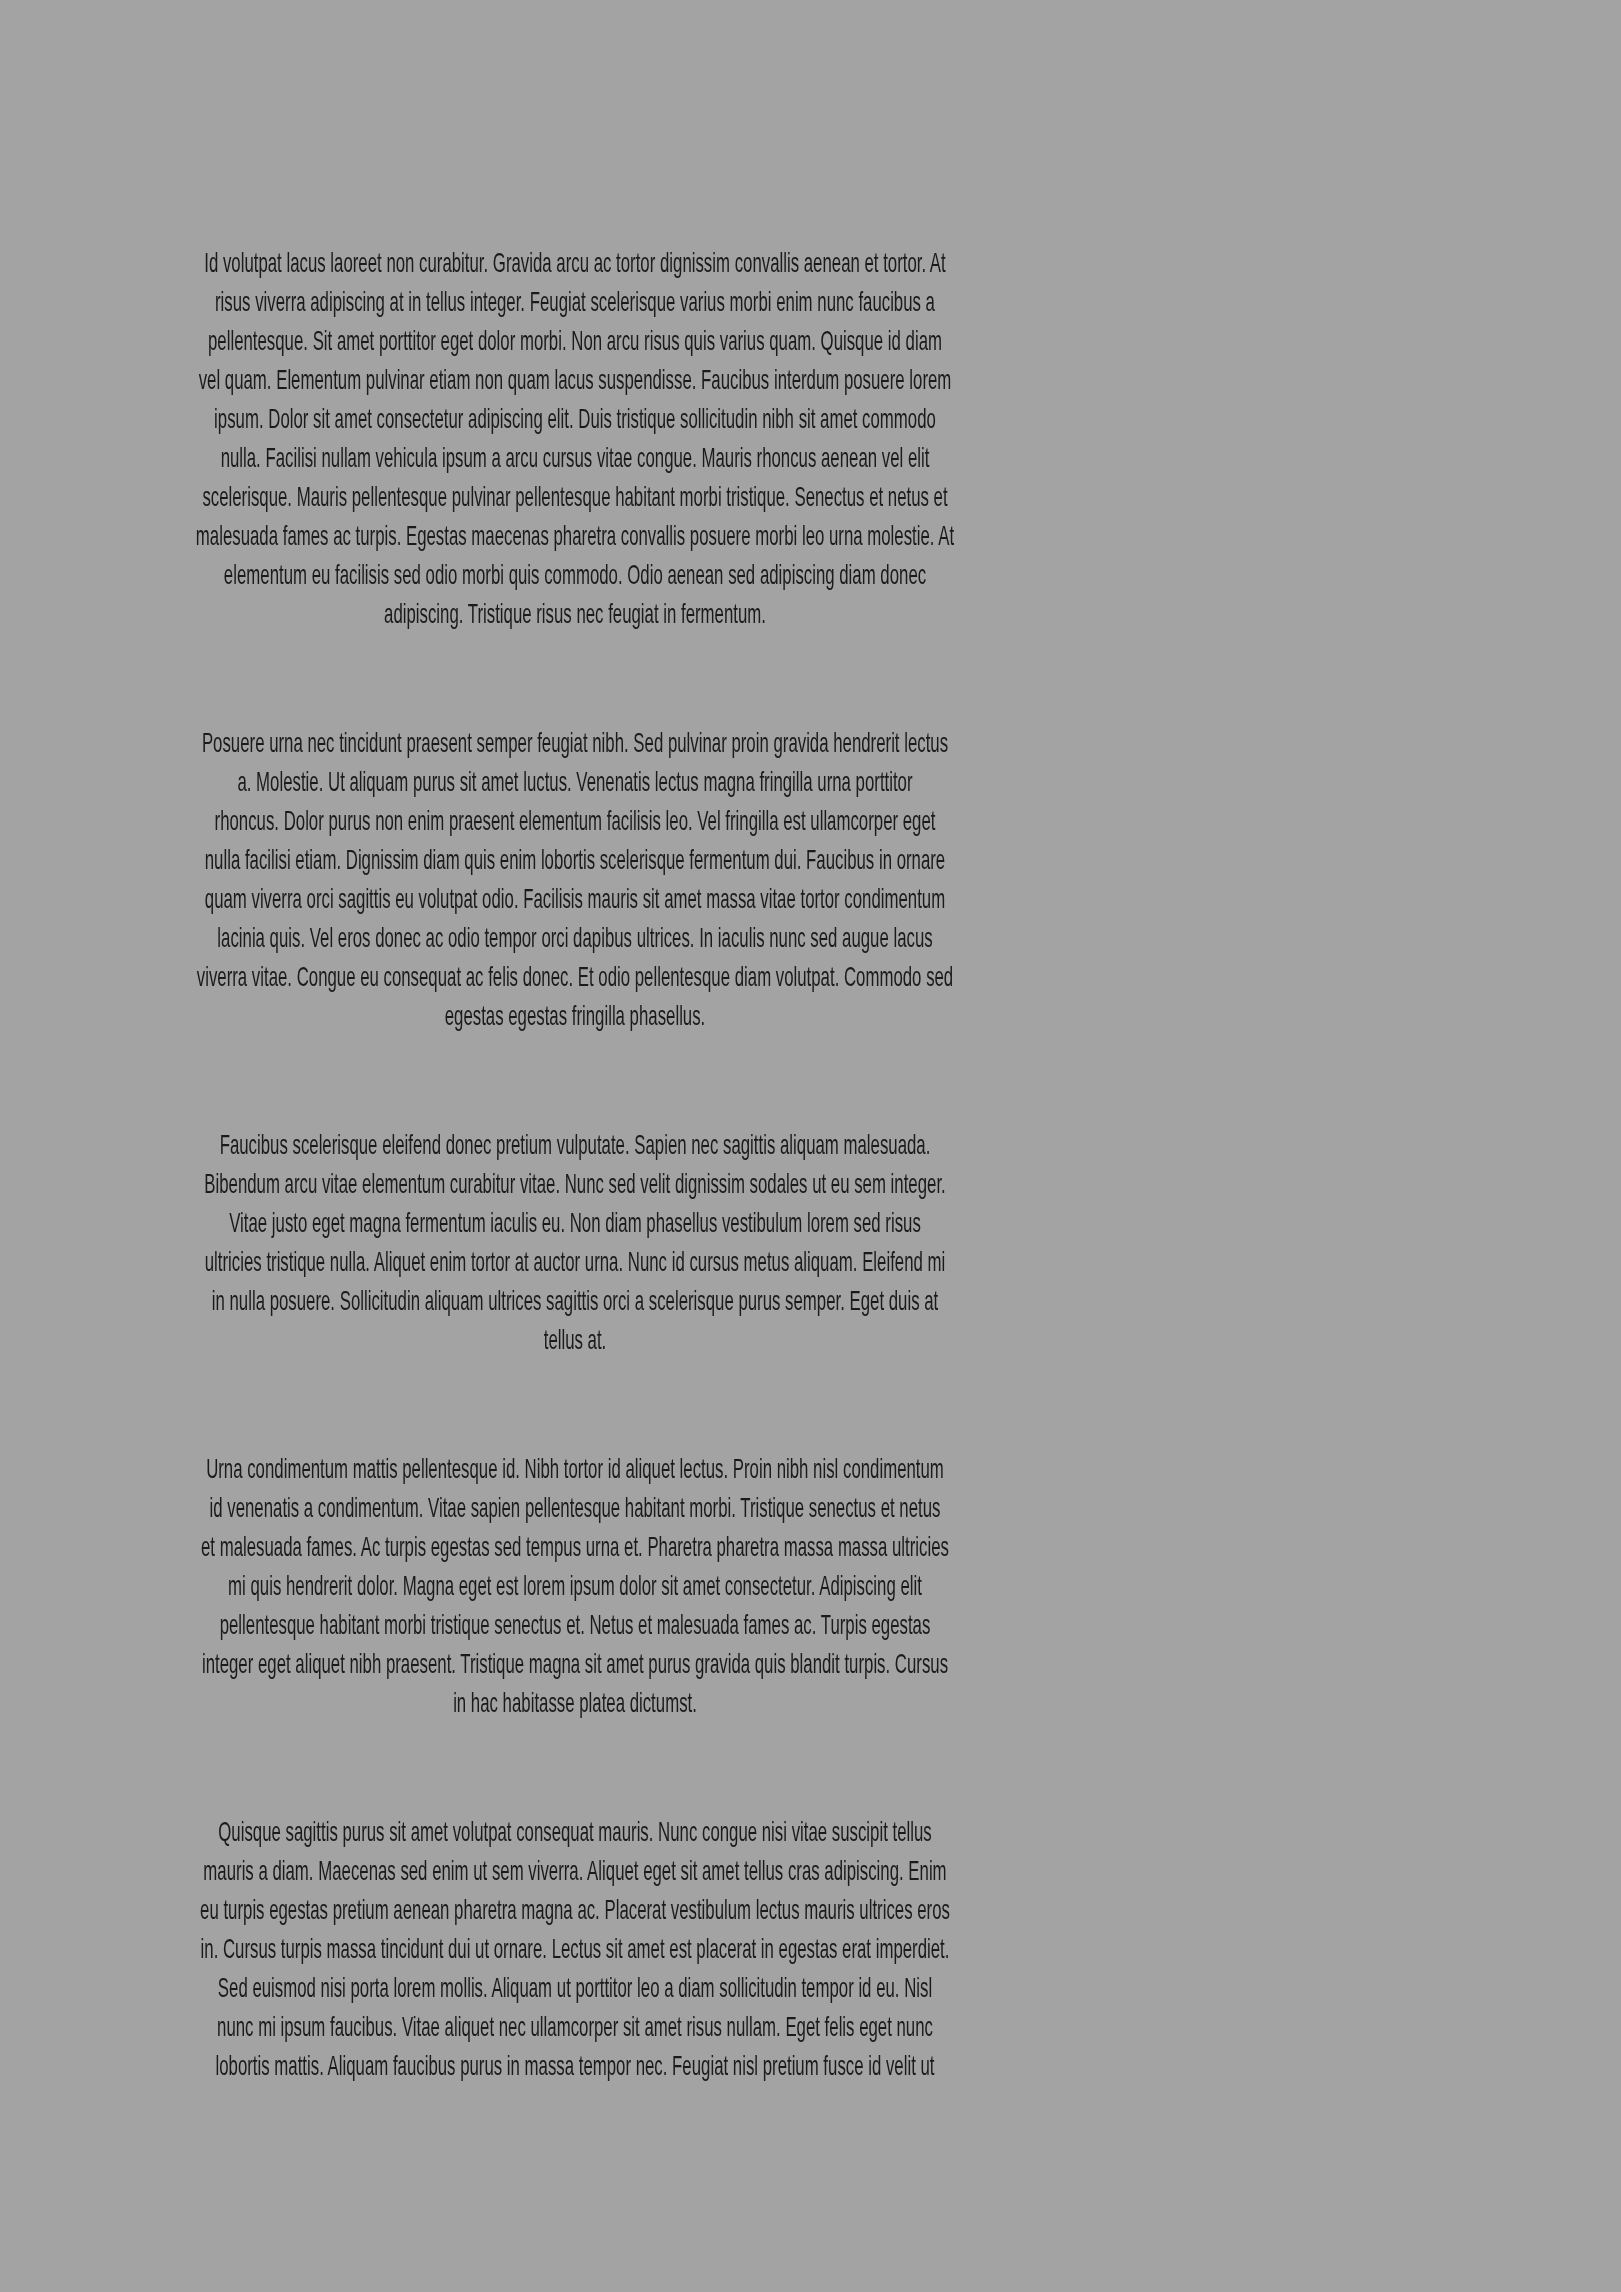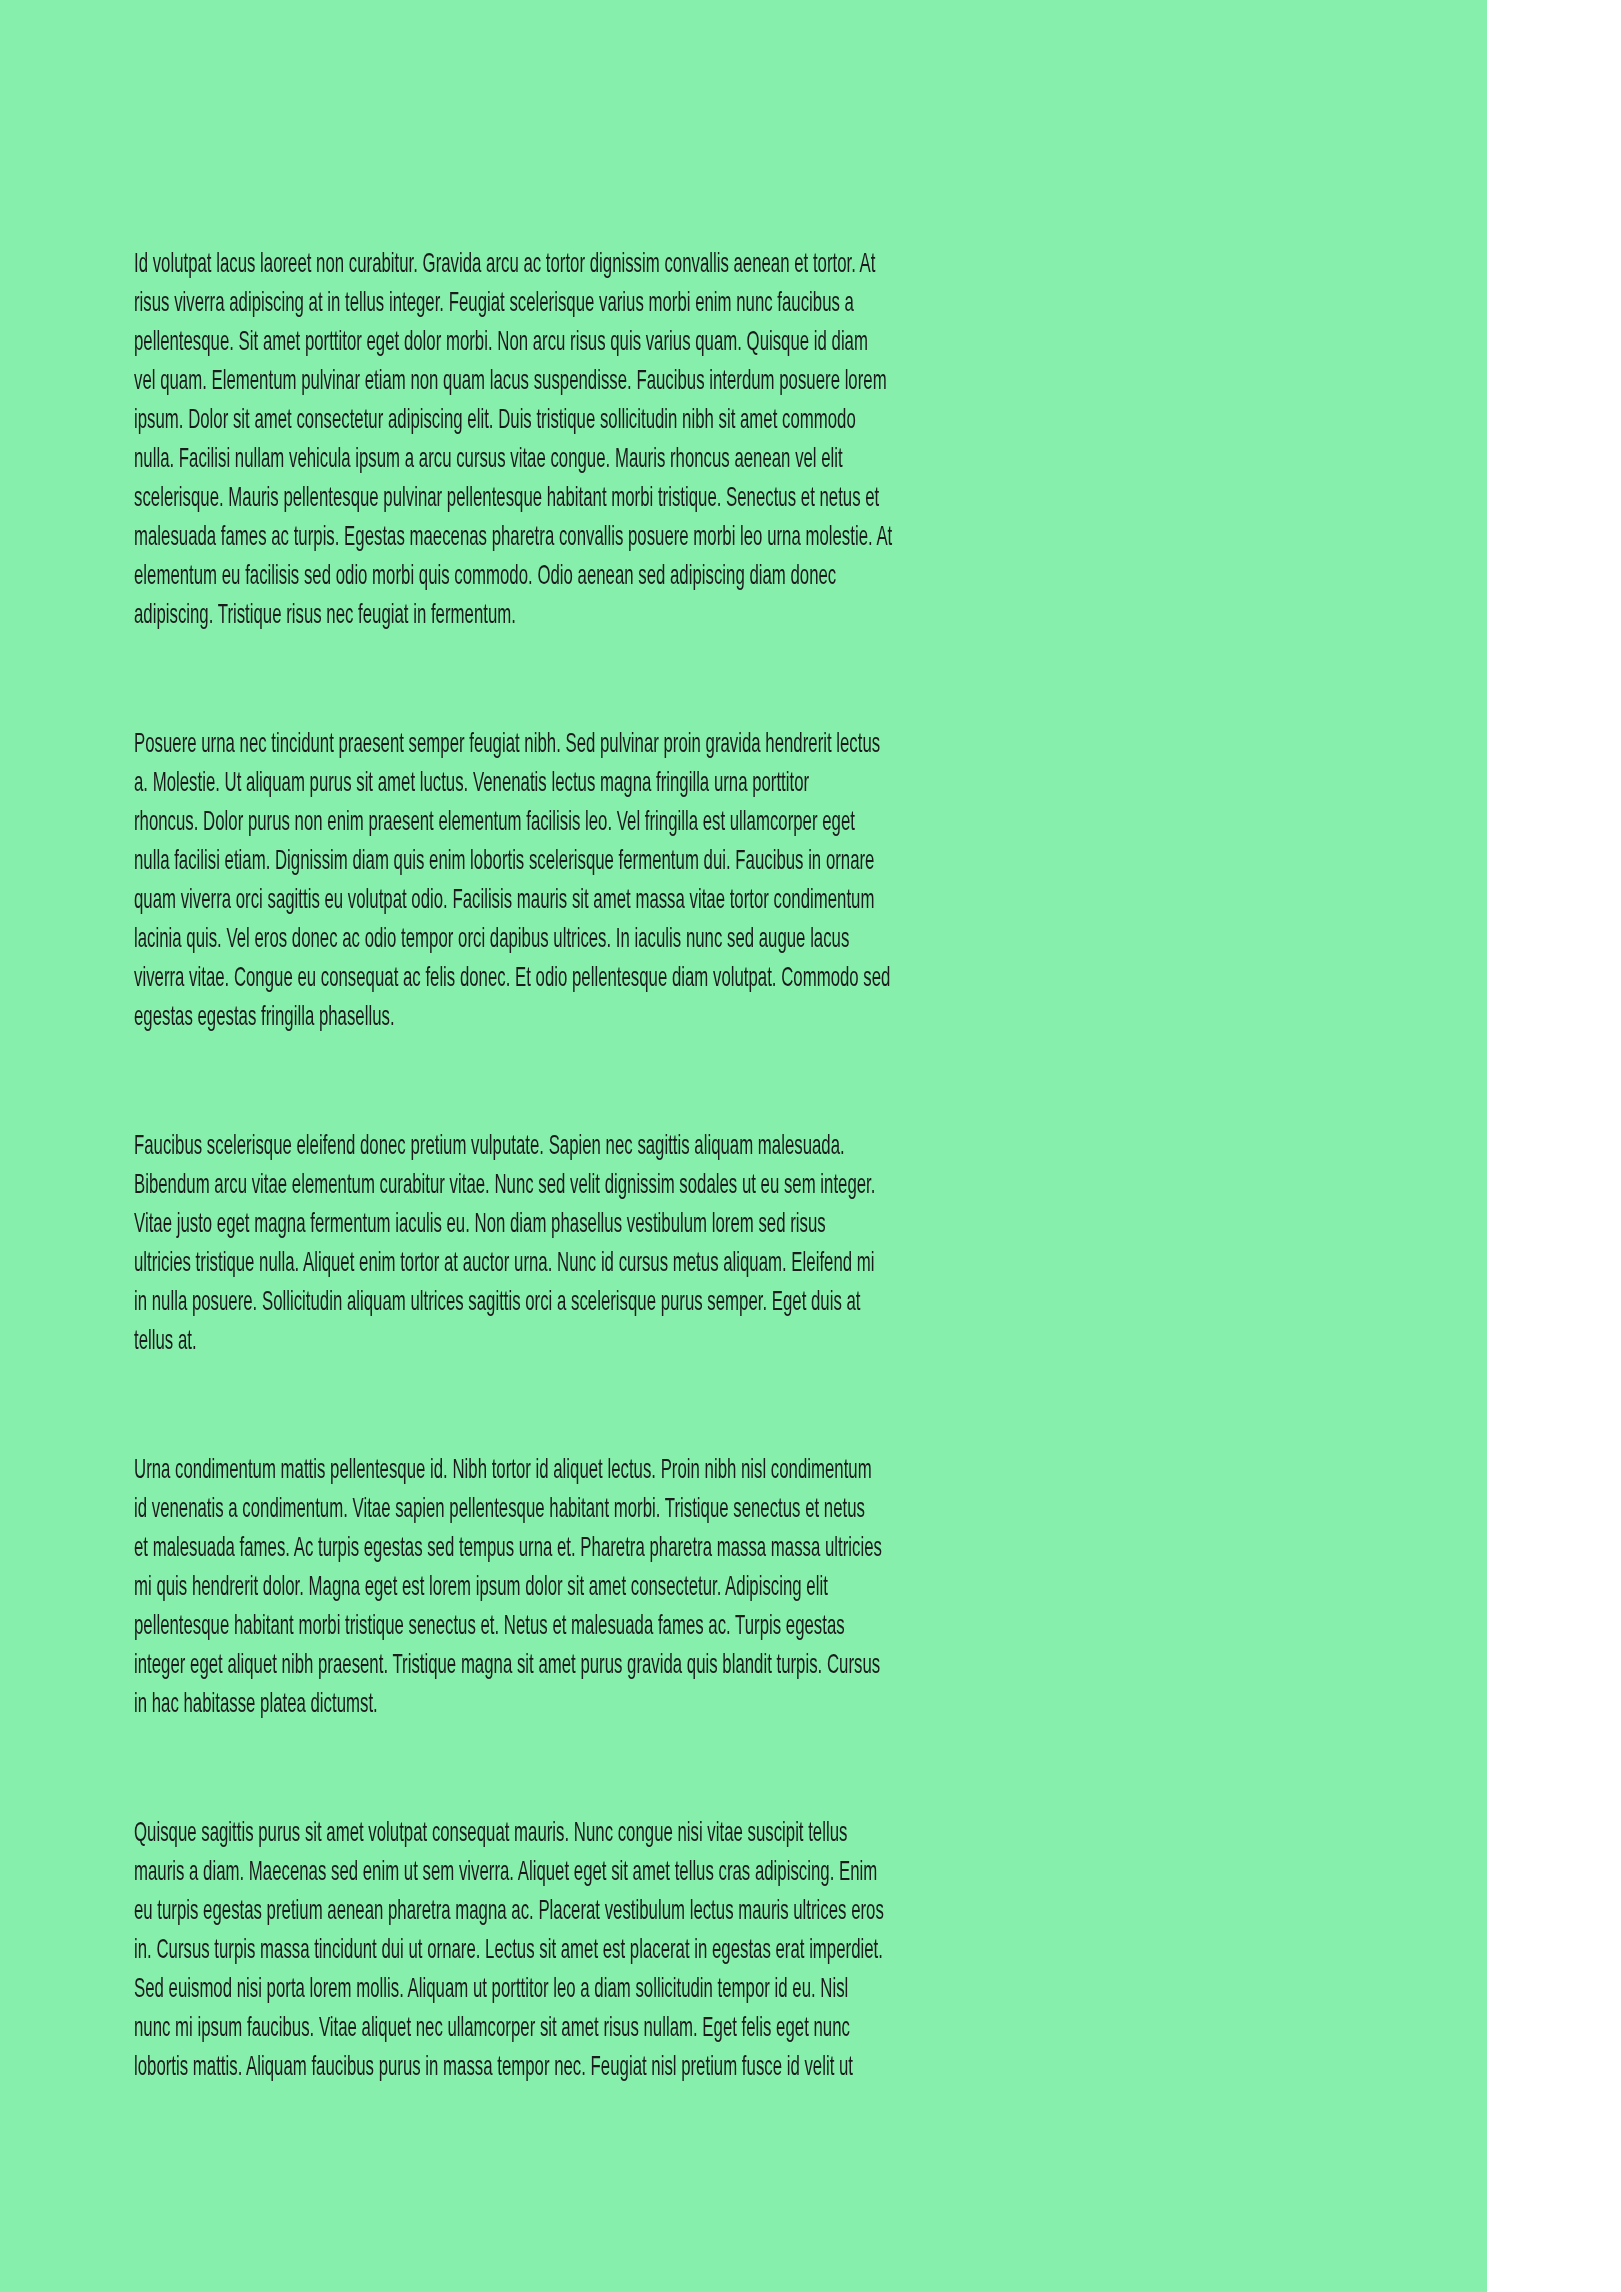--- a/index.html
+++ b/index.html
@@ -2,25 +2,26 @@
 <html><head>
 <meta charset="utf-8">
 <style>
   html, body {
     margin: 0;
     padding: 0;
     background: #ffffff;
   }
   .page {
     position: relative;
-    width: 1487px;
+    width: 1621px;
     height: 2293px;
-    background: #86efac;
+    background: #a3a3a3;
     overflow: hidden;
     font-family: "Liberation Sans", sans-serif;
+    text-align: center;
   }
   .text-block {
     position: absolute;
     left: 134px;
     top: 243px;
     width: 1470px;
     transform: scaleX(0.60);
     transform-origin: 0 0;
     color: #1b1b1b;
     font-size: 28px;

